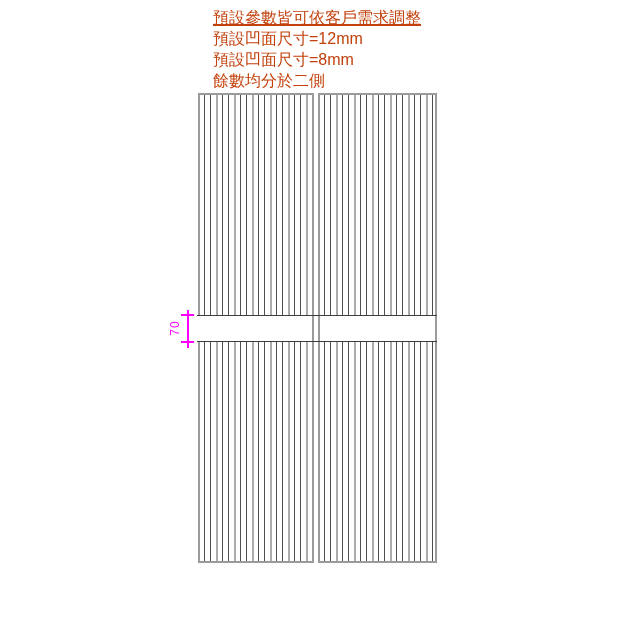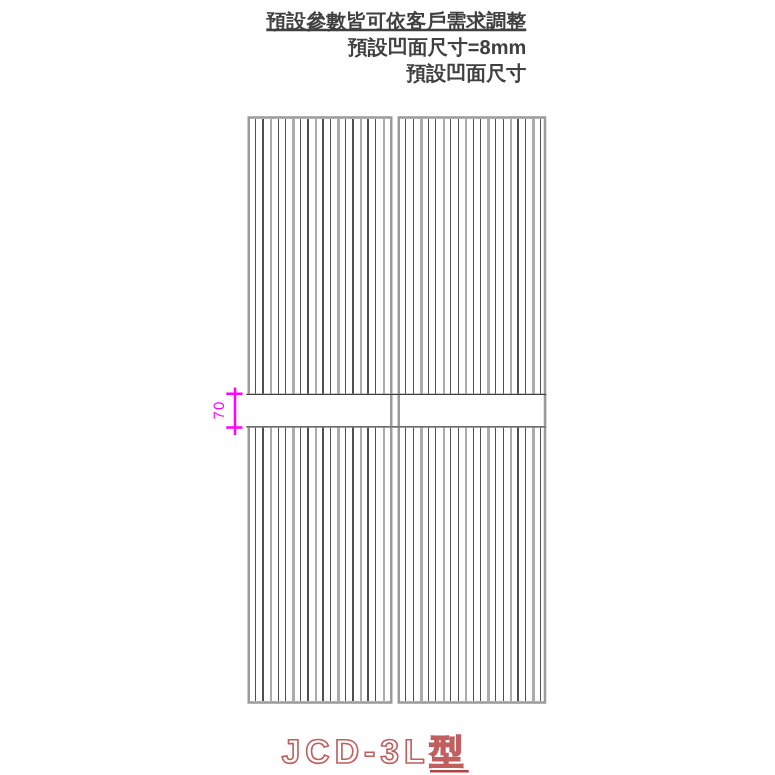--- a/index.html
+++ b/index.html
@@ -14,26 +14,25 @@
     height: 620px;
     background: #ffffff;
     overflow: hidden;
   }
 
   
   .notes {
     position: absolute;
     left: 213px;
     top: 7px;
-    color: #404040;
+    color: #c2410c;
     font-size: 16px;
-    font-weight: bold;
+    font-weight: normal;
     line-height: 21px;
     white-space: nowrap;
-    text-align: right;
   }
   .notes .underlined {
     text-decoration: underline;
     text-decoration-thickness: 1.5px;
   }
 
   
   .panel {
     position: absolute;
     top: 93px;
@@ -131,35 +130,35 @@
     border-bottom: 2px solid #b04545;
   }
 </style>
 </head>
 <body>
 
 <div id="canvas">
 
   <div class="notes">
     <div class="underlined">預設參數皆可依客戶需求調整</div>
+    <div>預設凹面尺寸=12mm</div>
     <div>預設凹面尺寸=8mm</div>
-    <div>預設凹面尺寸</div>
+    <div>餘數均分於二側</div>
   </div>
 
   <div class="panel panel-left"></div>
   <div class="panel panel-right"></div>
 
   <div class="band">
     <div class="vline v1"></div>
     <div class="vline v2"></div>
     <div class="vline v3"></div>
   </div>
 
   <div class="dim">
     <div class="dim-vline"></div>
     <div class="dim-tick top"></div>
     <div class="dim-tick bottom"></div>
     <div class="dim-value">70</div>
   </div>
 
-  <div class="model-label"><span>JCD-3L</span><span class="suffix">型</span></div>
 
 </div>
 
 </body></html>

